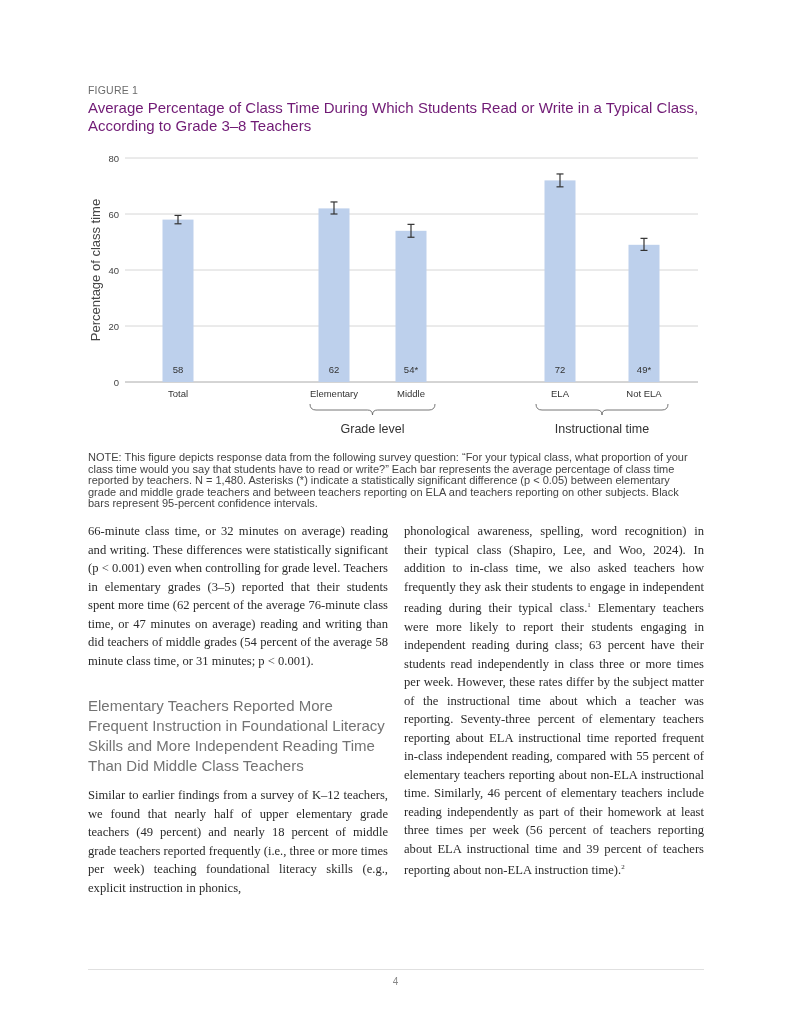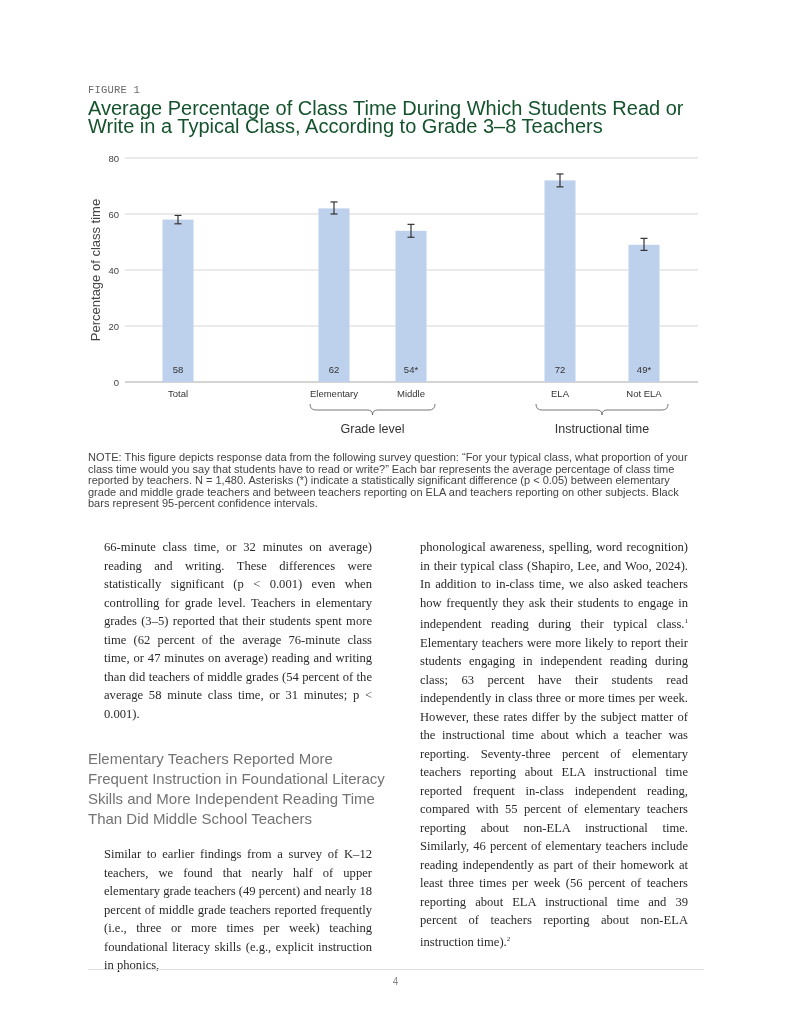--- a/index.html
+++ b/index.html
@@ -1,22 +1,22 @@
 <!DOCTYPE html>
 <html><head>
 <meta charset="utf-8">
 <style>
   html, body { margin:0; padding:0; background:#fff; }
   body { width:791px; height:1024px; position:relative; overflow:hidden; }
-  .fig-label { position:absolute; left:88px; top:84px; font-family:Liberation Mono, monospace; font-size:10.5px; color:#6b6b6b; letter-spacing:0.2px; }
-  .fig-title { position:absolute; left:88px; top:99px; width:620px; font-family:"Liberation Sans",sans-serif; font-size:20px; line-height:18px; color:#14532d; }
+  .fig-label { position:absolute; left:88px; top:84px; font-family:Liberation Sans, sans-serif; font-size:10.5px; color:#6b6b6b; letter-spacing:0.2px; }
+  .fig-title { position:absolute; left:88px; top:99px; width:620px; font-family:"Liberation Sans",sans-serif; font-size:15px; line-height:18px; color:#701a75; }
   #chart { position:absolute; left:80px; top:148px; }
   .note { position:absolute; left:88px; top:452px; width:610px; font-family:"Liberation Sans",sans-serif; font-size:11px; line-height:11.5px; color:#444; }
   .col { position:absolute; font-family:"Liberation Serif",serif; font-size:12.6px; line-height:18.5px; color:#2a2a2a; text-align:left; }
-  .col p { margin:16px; }
+  .col p { margin:0; }
   .col-left { left:88px; top:522px; width:300px; }
   .col-right { left:404px; top:522px; width:300px; }
   .section-heading { font-family:"Liberation Sans",sans-serif; font-size:15px; line-height:20px; color:#737373; margin:26px 0 10px 0 !important; }
   .rule { position:absolute; left:88px; top:969px; width:616px; height:1px; background:#e0e0e0; }
   .page-num { position:absolute; left:0; width:791px; top:976px; text-align:center; font-family:"Liberation Sans",sans-serif; font-size:10px; color:#888; }
   sup { font-size:7px; }
 </style>
 </head>
 <body>
 
@@ -84,21 +84,21 @@
       <path d="M456,256 q0,6 6,6 L517,262 q5,0 5,5 q0,-5 5,-5 L582,262 q6,0 6,-6" fill="none" stroke="#666" stroke-width="0.9"></path>
       <text x="522" y="285" text-anchor="middle" font-family="Liberation Sans, sans-serif" font-size="12.5" fill="#333">Instructional time</text>
     </g>
   <text id="ylabel" transform="translate(20,122) rotate(-90)" text-anchor="middle" font-family="Liberation Sans, sans-serif" font-size="13" fill="#444">Percentage of class time</text>
 </svg>
 
 <div class="note">NOTE: This figure depicts response data from the following survey question: “For your typical class, what proportion of your class time would you say that students have to read or write?” Each bar represents the average percentage of class time reported by teachers. N = 1,480. Asterisks (*) indicate a statistically significant difference (p &lt; 0.05) between elementary grade and middle grade teachers and between teachers reporting on ELA and teachers reporting on other subjects. Black bars represent 95-percent confidence intervals.</div>
 
 <div class="col col-left">
   <p style="text-align:justify">66-minute class time, or 32 minutes on average) reading and writing. These differences were statistically significant (p &lt; 0.001) even when controlling for grade level. Teachers in elementary grades (3–5) reported that their students spent more time (62 percent of the average 76-minute class time, or 47 minutes on average) reading and writing than did teachers of middle grades (54 percent of the average 58 minute class time, or 31 minutes; p &lt; 0.001).</p>
-  <p class="section-heading">Elementary Teachers Reported More Frequent Instruction in Foundational Literacy Skills and More Independent Reading Time Than Did Middle School Teachers</p>
+  <p class="section-heading">Elementary Teachers Reported More Frequent Instruction in Foundational Literacy Skills and More Independent Reading Time Than Did Middle Class Teachers</p>
   <p style="text-align:justify">Similar to earlier findings from a survey of K–12 teachers, we found that nearly half of upper elementary grade teachers (49 percent) and nearly 18 percent of middle grade teachers reported frequently (i.e., three or more times per week) teaching foundational literacy skills (e.g., explicit instruction in phonics,</p>
 </div>
 
 <div class="col col-right">
   <p style="text-align:justify"><span>phonological awareness, spelling, word recognition) in their typical class (Shapiro, Lee, and Woo, 2024). In addition to in-class time, we also asked teachers how frequently they ask their students to engage in independent reading during their typical class.</span><sup>1</sup><span> Elementary teachers were more likely to report their students engaging in independent reading during class; 63 percent have their students read independently in class three or more times per week. However, these rates differ by the subject matter of the instructional time about which a teacher was reporting. Seventy-three percent of elementary teachers reporting about ELA instructional time reported frequent in-class independent reading, compared with 55 percent of elementary teachers reporting about non-ELA instructional time. Similarly, 46 percent of elementary teachers include reading independently as part of their homework at least three times per week (56 percent of teachers reporting about ELA instructional time and 39 percent of teachers reporting about non-ELA instruction time).</span><sup>2</sup></p>
 </div>
 
 <div class="rule"></div>
 <div class="page-num">4</div>
 

